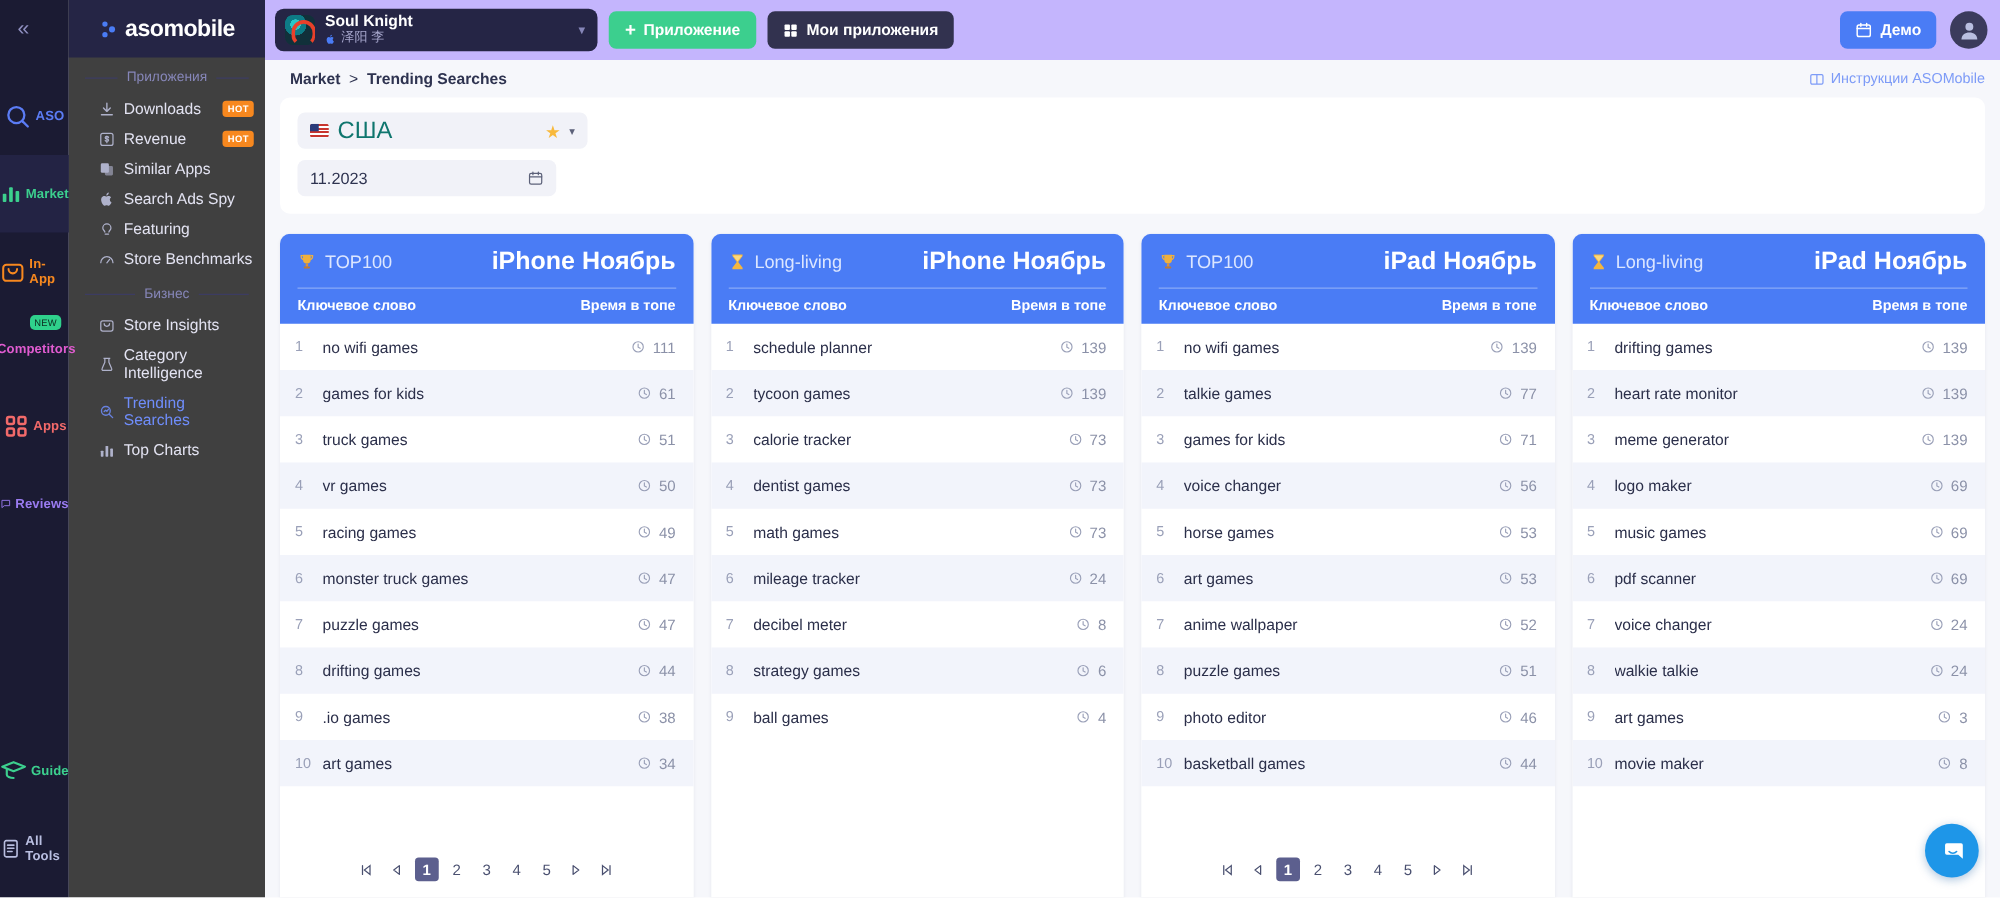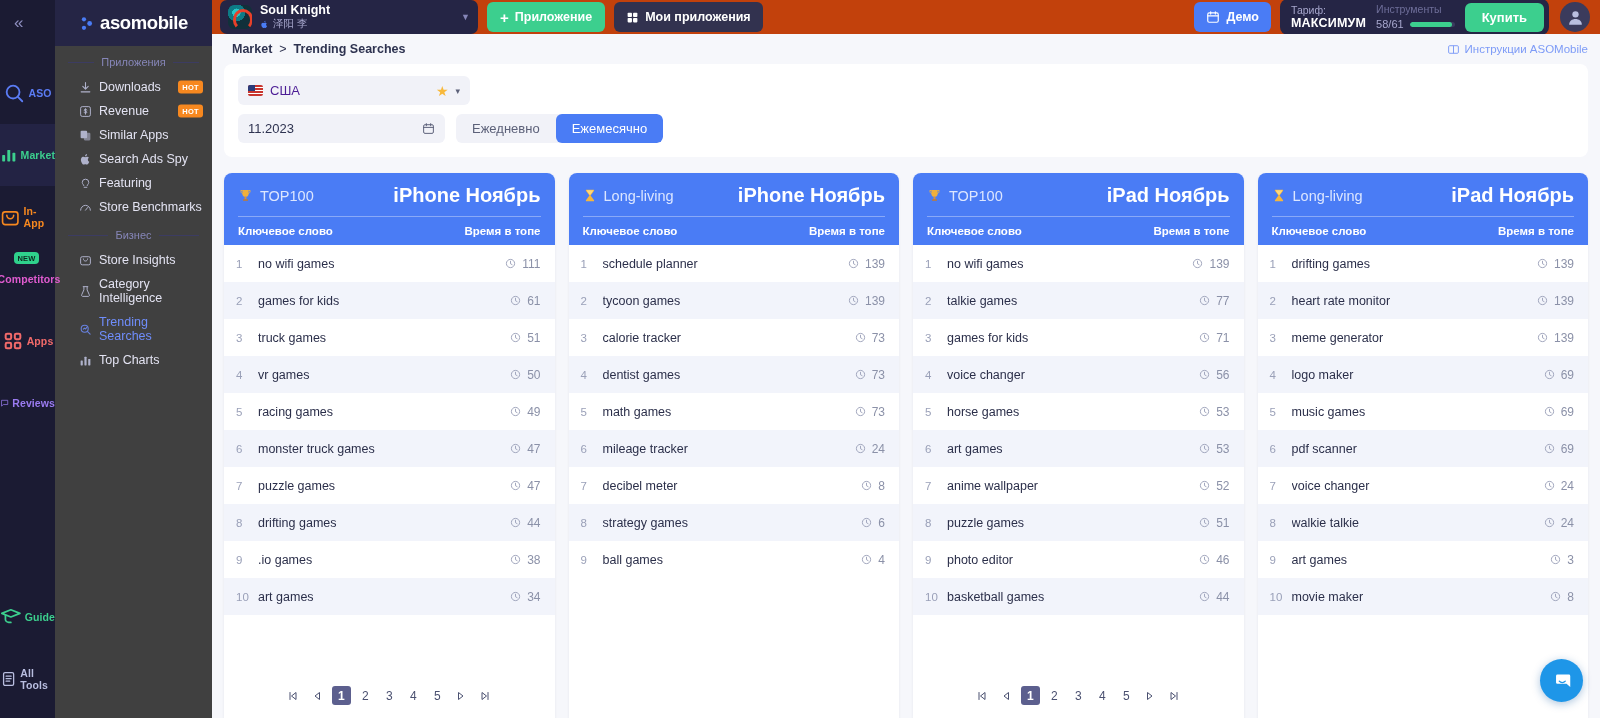--- a/index.html
+++ b/index.html
@@ -23,22 +23,22 @@
   .rail-item {
     width: 55px; height: 62px;
     display: flex; flex-direction: row; align-items: center; justify-content: center;
     gap: 3px; cursor: pointer; position: relative;
   }
   .rail-item.active { background: #232344; }
   .rail-lbl { font-size: 10.5px; font-weight: bold; letter-spacing: .1px; }
   .rail-ico { width: 22px; height: 22px; display:block; }
   .rail-spacer { flex: 1 1 auto; }
   .badge-new {
-    position:absolute; top:4px; right:16px;
-    background:#2fd18c; color:#0d2b20; font-size:7.5px; font-weight:bold;
+    position:absolute; top:4px; right:6px;
+    background:#2fd18c; color:#0d2b20; font-size:7.5px; font-weight:normal;
     border-radius:4px; padding:1.5px 3.5px; letter-spacing:.2px;
   }
 
   
   .sidebar {
     width: 157px; flex: 0 0 157px;
     background: #404040;
     display:flex; flex-direction:column;
   }
   .brand {
@@ -68,21 +68,21 @@
   .hot {
     position:absolute; right:9px; top:50%; transform:translateY(-50%);
     background:#f7881f; color:#fff; font-size:7.5px; font-weight:bold;
     padding:2px 4px; border-radius:3px; letter-spacing:.3px;
   }
 
   
   .main { flex:1 1 auto; display:flex; flex-direction:column; min-width:0; background:#f6f7fb; }
 
   .topbar {
-    height: 34px; background:#c2410c; display:flex; align-items:center;
+    height: 48px; background:#c4b5fd; display:flex; align-items:center;
     padding: 0 10px 0 8px; gap:9px;
   }
   .app-select {
     width: 258px; height: 34px; background:#252545; border-radius:7px;
     display:flex; align-items:center; padding:0 8px; gap:8px; cursor:pointer;
   }
   .app-icon {
     width:24px; height:24px; border-radius:6px; flex:0 0 24px;
     background: radial-gradient(circle at 35% 32%, #27c7c7 0 18%, #0d7b86 19% 38%, #11303a 39% 100%);
     position:relative; overflow:hidden;
@@ -150,21 +150,21 @@
   }
   .flag {
     width:15px; height:11px; border-radius:2px; flex:0 0 15px;
     background:
       repeating-linear-gradient(#c8352e 0 1.6px, #fff 1.6px 3.1px);
     position:relative; overflow:hidden;
   }
   .flag::before {
     content:""; position:absolute; left:0; top:0; width:7px; height:6px; background:#2b3b7a;
   }
-  .country-name { flex:1 1 auto; font-size:13px; color:#4c1d95; }
+  .country-name { flex:1 1 auto; font-size:19px; color:#0f766e; }
   .star { color:#f8b93c; font-size:14px; }
   .row2 { display:flex; gap:11px; align-items:center; }
   .date-inp {
     width:207px; height:29px; background:#f1f2f8; border-radius:6px;
     display:flex; align-items:center; padding:0 10px; cursor:pointer;
   }
   .date-val { flex:1 1 auto; font-size:13px; color:#2e3350; }
   .seg { display:flex; background:#f1f2f8; border-radius:6px; overflow:hidden; }
   .seg-btn {
     height:29px; padding:0 16px; display:flex; align-items:center;
@@ -436,38 +436,20 @@
       <div class="spacer"></div>
 
       <button class="btn btn-demo">
         <svg width="14" height="14" viewBox="0 0 24 24" fill="none" stroke="#fff" stroke-width="2">
           <rect x="3" y="5" width="18" height="16" rx="2.5"></rect>
             <path d="M3 10h18M8 3v4M16 3v4" stroke-linecap="round"></path>
         </svg>
         <span>Демо</span>
       </button>
 
-      <div class="plan-box">
-        <div class="plan-col">
-          <span class="plan-t">Тариф:</span>
-          <span class="plan-v">МАКСИМУМ</span>
-        </div>
-        <div class="tools-col">
-          <span class="tools-t">Инструменты</span>
-          <div class="tools-row">
-            <span class="tools-v">58/61</span>
-            <div class="tools-bar">
-              <div class="tools-fill" id="tools-fill" style="width: 95%;"></div>
-            </div>
-          </div>
-        </div>
-        <button class="btn btn-buy">
-          <span>Купить</span>
-        </button>
-      </div>
 
       <div class="avatar-btn">
         <svg width="19" height="19" viewBox="0 0 24 24" fill="#b9bee0">
           <circle cx="12" cy="8" r="4"></circle>
             <path d="M4 21c0-4.4 3.6-7 8-7s8 2.6 8 7z"></path>
         </svg>
       </div>
     </div>
 
     <div class="crumbbar">
@@ -492,24 +474,20 @@
         <span class="star">★</span>
         <span class="caret" style="color:#5c6179">▾</span>
       </div>
       <div class="row2">
         <div class="date-inp">
           <span class="date-val">11.2023</span>
           <svg width="13" height="13" viewBox="0 0 24 24" fill="none" stroke="#5c6179" stroke-width="1.8">
             <rect x="3" y="5" width="18" height="16" rx="2.5"></rect>
               <path d="M3 10h18M8 3v4M16 3v4" stroke-linecap="round"></path>
           </svg>
-        </div>
-        <div class="seg">
-          <button class="seg-btn">Ежедневно</button>
-          <button class="seg-btn on">Ежемесячно</button>
         </div>
       </div>
     </div>
 
     <div class="cards" id="cards">
         <div class="card">
           <div class="card-head">
             <div class="ch-top">
               <span class="ch-left">
                 <svg width="15" height="15" viewBox="0 0 24 24">

